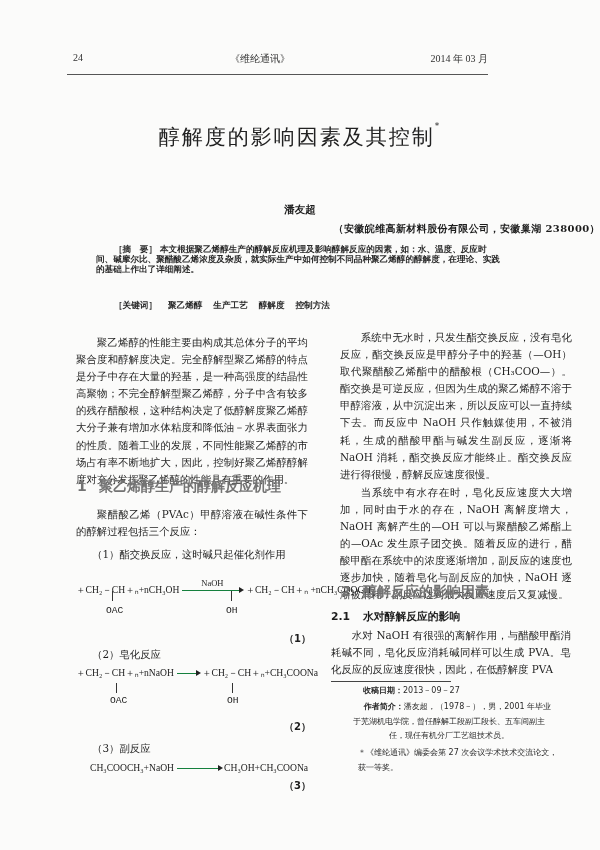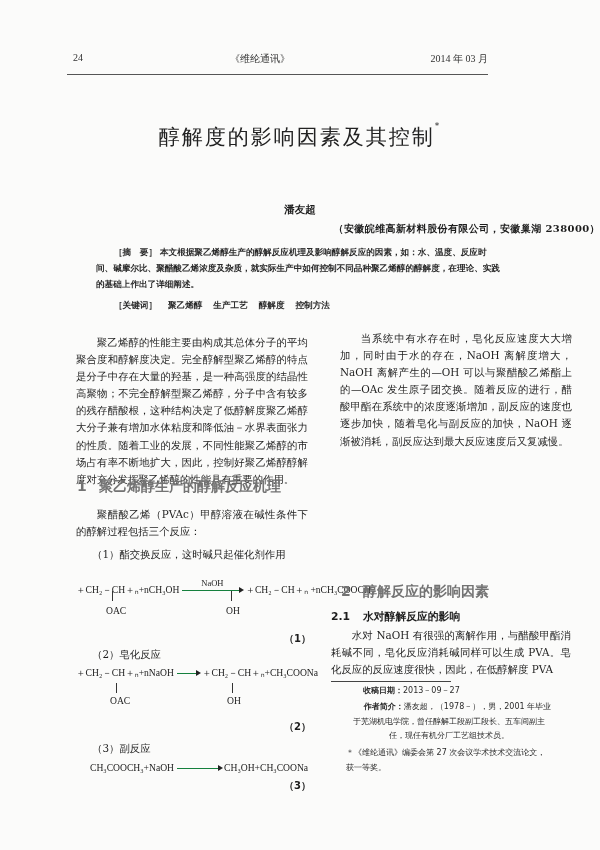--- a/index.html
+++ b/index.html
@@ -14,37 +14,37 @@
   .hdr { top: 52px; font-size: 10px; color: #333; font-family: "Liberation Serif", serif; }
   .hdr-rule { top: 74px; left: 67px; width: 421px; height: 0; border-top: 1.4px solid #555; }
   
   .title { top: 123px; left: 0; width: 600px; text-align: center; font-size: 21px; letter-spacing: 2px;
            font-family: "DejaVu Sans", sans-serif; color: #222; }
   .title sup { font-size: 9px; vertical-align: top; position: relative; top: -2px; }
   .author { top: 203px; left: 0; width: 600px; text-align: center; font-size: 10.5px; font-weight: bold;
             font-family: "DejaVu Sans", sans-serif; }
   .affil { top: 222px; left: 0; width: 600px; text-align: right; font-size: 10px; font-weight: bold; letter-spacing: 0.4px; }
   
-  .abstract { top: 244px; left: 96px; width: 406px; font-size: 8.6px; line-height: 16px; font-weight: bold;
+  .abstract { top: 244px; left: 96px; width: 406px; font-size: 8.6px; line-height: 10px; font-weight: bold;
               font-family: "DejaVu Sans", sans-serif; color: #2a2a2a; }
   .abstract .ind { display: inline-block; width: 18px; }
   .kw { top: 300px; left: 114px; font-size: 8.6px; font-weight: bold; font-family: "DejaVu Sans", sans-serif; word-spacing: 8px; color: #2a2a2a; }
   
   .col { font-size: 10.4px; line-height: 17.1px; text-align: justify; color: #1f1f1f; }
   .col p { margin: 0; text-indent: 2em; }
   .h1 { font-family: "DejaVu Sans", sans-serif; font-size: 14px; font-weight: bold; color: #737373; }
   .h1 .num { display: inline-block; width: 22px; }
   .h2 { font-family: "DejaVu Sans", sans-serif; font-size: 10.8px; font-weight: bold; }
   .h2 .num { display: inline-block; width: 32px; }
   .eq { font-family: "Liberation Serif", serif; font-size: 9.6px; color: #222; white-space: nowrap; }
   .eqnum { font-family: "DejaVu Sans", sans-serif; font-size: 10px; font-weight: bold; }
   .arrow { display: inline-block; position: relative; height: 1px; background: #15803d; vertical-align: middle; margin: 0 3px; }
   .arrow::after { content: ""; position: absolute; right: -2px; top: -3px; border-left: 5px solid #222; border-top: 3.5px solid transparent; border-bottom: 3.5px solid transparent; }
   .arrow .lbl { position: absolute; top: -12px; left: 0; width: 100%; text-align: center; font-size: 8.5px; }
-  .sublbl { font-family: Liberation Serif, serif; font-size: 9.6px; }
+  .sublbl { font-family: Liberation Mono, monospace; font-size: 9.6px; }
   .vbar { width: 0; height: 10px; border-left: 1px solid #333; }
   .fn-rule { top: 681px; left: 331px; width: 120px; border-top: 1px solid #444; }
   .fn { left: 346px; width: 206px; font-size: 8px; line-height: 14.5px; font-family: "DejaVu Sans", sans-serif; color: #2a2a2a; }
   .fn b { font-weight: bold; margin-left: 17px; }
 </style>
 </head>
 <body>
 
 <div class="abs hdr" style="left:73px;">24</div>
 <div class="abs hdr" style="left:0;width:520px;text-align:center;">《维纶通讯》</div>
@@ -92,24 +92,25 @@
 <div class="abs sublbl" style="top:695px;left:227px;">OH</div>
 <div class="abs eqnum" style="top:720px;left:284px;">（2）</div>
 
 <div class="abs col" style="top:740px;left:92px;">（3）副反应</div>
 <div class="abs eq" style="top:762px;left:90px;">
   <span>CH₃COOCH₃+NaOH</span><span class="arrow" style="width:44px;"></span><span>CH₃OH+CH₃COONa</span>
 </div>
 <div class="abs eqnum" style="top:779px;left:284px;">（3）</div>
 
 <div class="abs col" style="top:329px;left:340px;width:232px;">
+  <p>系统中无水时，只发生酯交换反应，没有皂化反应，酯交换反应是甲醇分子中的羟基（—OH）取代聚醋酸乙烯酯中的醋酸根（CH₃COO—）。酯交换是可逆反应，但因为生成的聚乙烯醇不溶于甲醇溶液，从中沉淀出来，所以反应可以一直持续下去。而反应中 NaOH 只作触媒使用，不被消耗，生成的醋酸甲酯与碱发生副反应，逐渐将 NaOH 消耗，酯交换反应才能终止。酯交换反应进行得很慢，醇解反应速度很慢。</p>
   <p style="margin-top:1px;">当系统中有水存在时，皂化反应速度大大增加，同时由于水的存在，NaOH 离解度增大，NaOH 离解产生的—OH 可以与聚醋酸乙烯酯上的—OAc 发生原子团交换。随着反应的进行，醋酸甲酯在系统中的浓度逐渐增加，副反应的速度也逐步加快，随着皂化与副反应的加快，NaOH 逐渐被消耗，副反应达到最大反应速度后又复减慢。</p>
 </div>
 <div class="abs h1" style="top:583px;left:341px;"><span class="num">2</span><span>醇解反应的影响因素</span></div>
 <div class="abs h2" style="top:610px;left:331px;"><span class="num">2.1</span><span>水对醇解反应的影响</span></div>
 <div class="abs col" style="top:627px;left:331px;width:240px;">
   <p>水对 NaOH 有很强的离解作用，与醋酸甲酯消耗碱不同，皂化反应消耗碱同样可以生成 PVA。皂化反应的反应速度很快，因此，在低醇解度 PVA</p>
 </div>
 
 <div class="abs fn-rule"></div>
 <div class="abs fn" style="top:684px;"><b>收稿日期：</b><span>2013－09－27</span></div>
 <div class="abs fn" style="top:700px;text-align:center;"><b>作者简介：</b><span>潘友超，（1978－），男，2001 年毕业于芜湖机电学院，曾任醇解工段副工段长、五车间副主任，现任有机分厂工艺组技术员。</span></div>
-<div class="abs fn" style="top:746px;">＊《维纶通讯》编委会第 27 次会议学术技术交流论文，获一等奖。</div>
+<div class="abs fn" style="top:746px;margin-left:12px;">＊《维纶通讯》编委会第 27 次会议学术技术交流论文，获一等奖。</div>
 
 </body></html>

